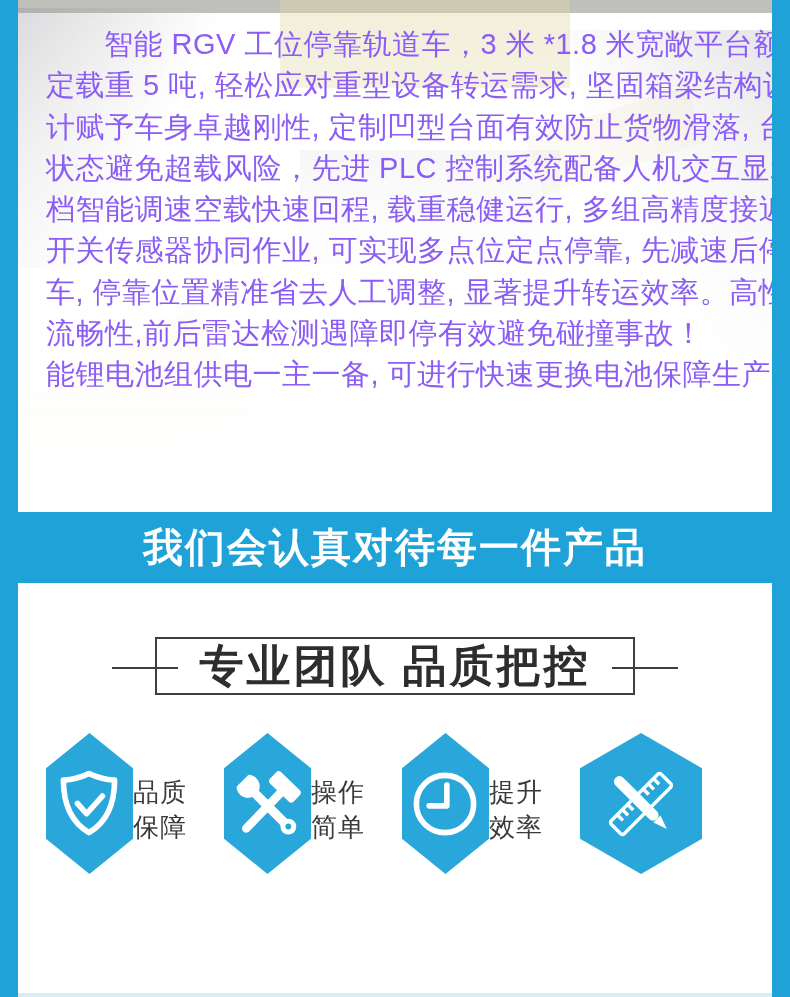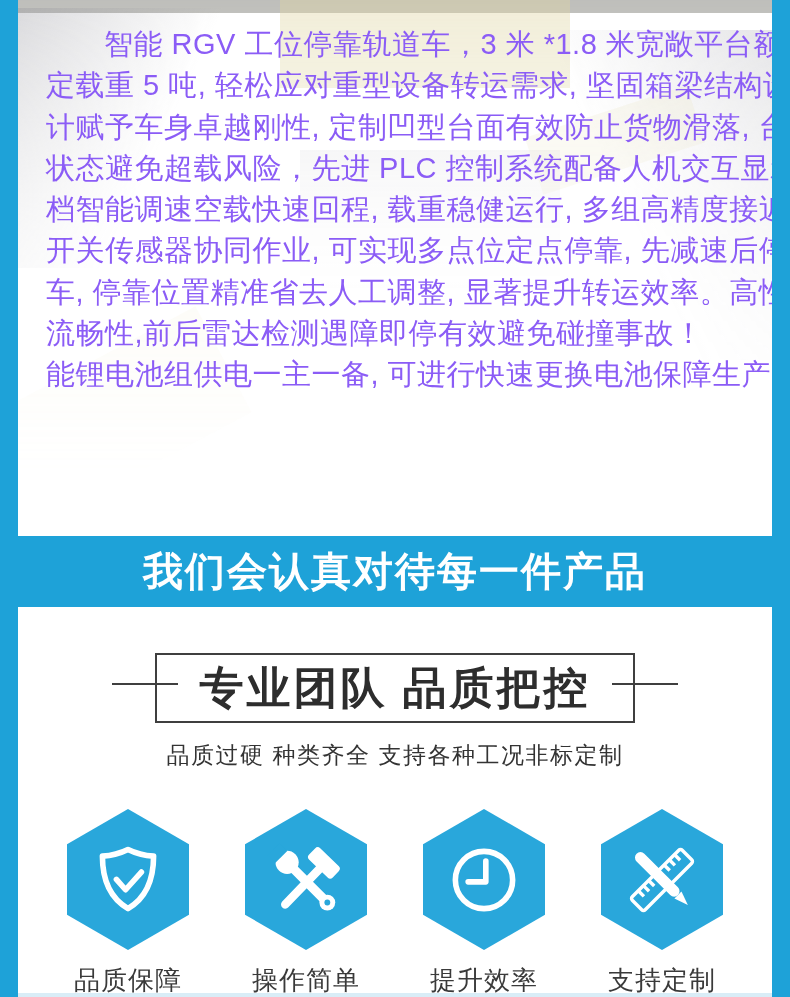--- a/index.html
+++ b/index.html
@@ -39,42 +39,42 @@
     letter-spacing:.5px;
     text-align:justify;text-align-last:justify;
     white-space:nowrap;overflow:visible;
   }
   .jline.first{text-indent:2em;}
   .jline.last{text-align-last:left;}
 
   
   .banner{
     height:71px;background:#1ea2d8;display:flex;align-items:center;justify-content:center;
-    position:relative;z-index:1;margin-top:24px;
+    position:relative;z-index:1;
   }
   .banner-text{color:#ffffff;font-size:40px;font-weight:700;letter-spacing:2px;}
 
   
   .quality{padding-top:40px;text-align:center;background:#ffffff;}
   .title-box{
-    position:relative;width:480px;height:70px;margin:6px auto;
+    position:relative;width:480px;height:58px;margin:14px auto;
     border:2px solid #3f3f3f;box-sizing:border-box;
     display:flex;align-items:center;justify-content:center;background:#ffffff;
   }
   .title-box::before,.title-box::after{
     content:"";position:absolute;top:28px;width:66px;height:2px;background:#3f3f3f;
   }
   .title-box::before{left:-45px;}
   .title-box::after{right:-45px;}
   .quality-title{font-size:44px;font-weight:800;color:#2d2d2d;letter-spacing:3px;}
   .quality-subtitle{margin-top:17px;font-size:23px;color:#333333;letter-spacing:1.5px;font-weight:500;}
 
   
   .features{margin:38px 46px 0 46px;display:flex;justify-content:space-between;}
-  .feature{width:164px;display:flex;flex-direction:column;align-items:center;}
+  .feature{width:164px;display:flex;flex-direction:row;align-items:center;}
   .hex{
     width:122px;height:141px;background:#29a7db;
     clip-path:polygon(50% 0%,100% 25%,100% 75%,50% 100%,0% 75%,0% 25%);
     display:flex;align-items:center;justify-content:center;
   }
   .hex svg{width:78px;height:78px;display:block;}
   .feature-label{margin-top:13px;font-size:26px;color:#3a3a3a;letter-spacing:1px;}
 </style>
 </head>
 <body>
@@ -107,21 +107,20 @@
 </section>
 
 <section class="banner">
   <div class="banner-text">我们会认真对待每一件产品</div>
 </section>
 
 <section class="quality">
   <div class="title-box">
     <div class="quality-title">专业团队 品质把控</div>
   </div>
-  <div class="quality-subtitle">品质过硬 种类齐全 支持各种工况非标定制</div>
 </section>
 
 <section class="features">
 
   <div class="feature">
     <div class="hex">
       <span>
         <svg viewBox="0 0 64 64" fill="none" stroke="#ffffff" stroke-width="4.6" stroke-linecap="round" stroke-linejoin="round">
           <path d="M32 7 C38 10 45.5 12 53 12.4 C53 31.5 47.5 46.5 32 55.5 C16.5 46.5 11 31.5 11 12.4 C18.5 12 26 10 32 7 Z"></path>
           <path d="M22.5 31.5 L30 40 L43 25.5"></path>
@@ -178,16 +177,15 @@
             <line x1="24.5" y1="52" x2="31" y2="52"></line>
           </g>
 
           <g transform="rotate(-45 32 32)" fill="#ffffff">
             <rect x="28" y="2" width="9" height="48" rx="4.5"></rect>
             <path d="M28.4 50 L36.6 50 L32.5 61.5 Z"></path>
           </g>
         </svg>
       </span>
     </div>
-    <div class="feature-label">支持定制</div>
   </div>
 
 </section>
 
 </body></html>

